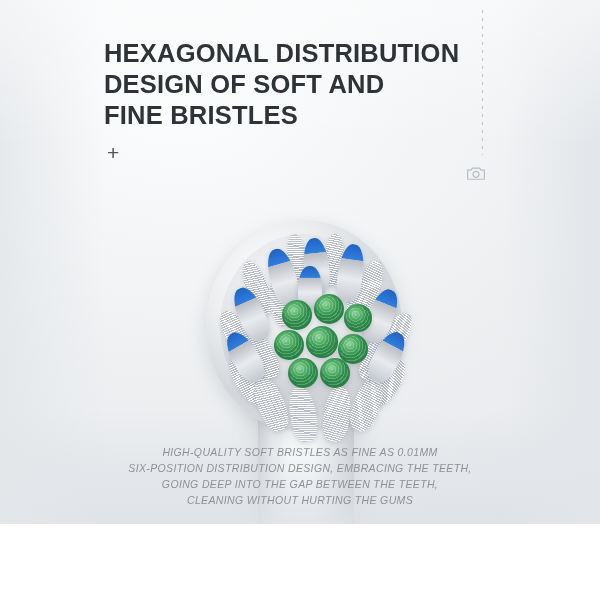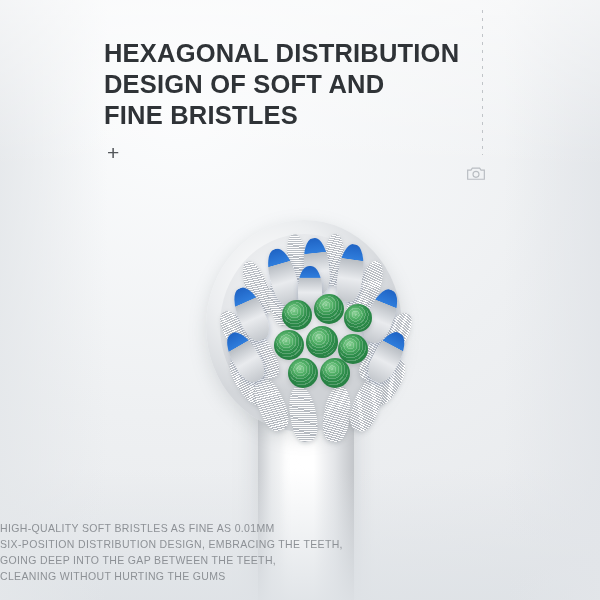--- a/index.html
+++ b/index.html
@@ -6,21 +6,21 @@
     margin: 0;
     padding: 0;
     background: #ffffff;
   }
   body {
     font-family: "Liberation Sans", sans-serif;
   }
   .canvas {
     position: relative;
     width: 600px;
-    height: 600px;
+    height: 524px;
     overflow: hidden;
     background: #f2f3f5;
   }
   
   .bg-base {
     position: absolute;
     inset: 0;
     background:
       radial-gradient(120% 90% at 30% 20%, #fbfcfd 0%, #eef0f2 55%, #e7e9ec 100%);
   }
@@ -163,26 +163,28 @@
     background:
       repeating-radial-gradient(circle at 40% 36%, rgba(255,255,255,0.22) 0 1px, rgba(0,0,0,0) 1px 3px);
   }
 
   
   .caption {
     position: absolute;
     left: 0;
     right: 0;
     bottom: 16px;
+    text-align: center;
     color: #8d9196;
     font-size: 10.5px;
     line-height: 16px;
     letter-spacing: 0.35px;
     text-transform: uppercase;
     white-space: pre-line;
+    font-style: italic;
   }
 </style>
 </head>
 <body>
 
 <div class="canvas">
 
   <div class="bg-base"></div>
 
   <div class="brush-wrap">

